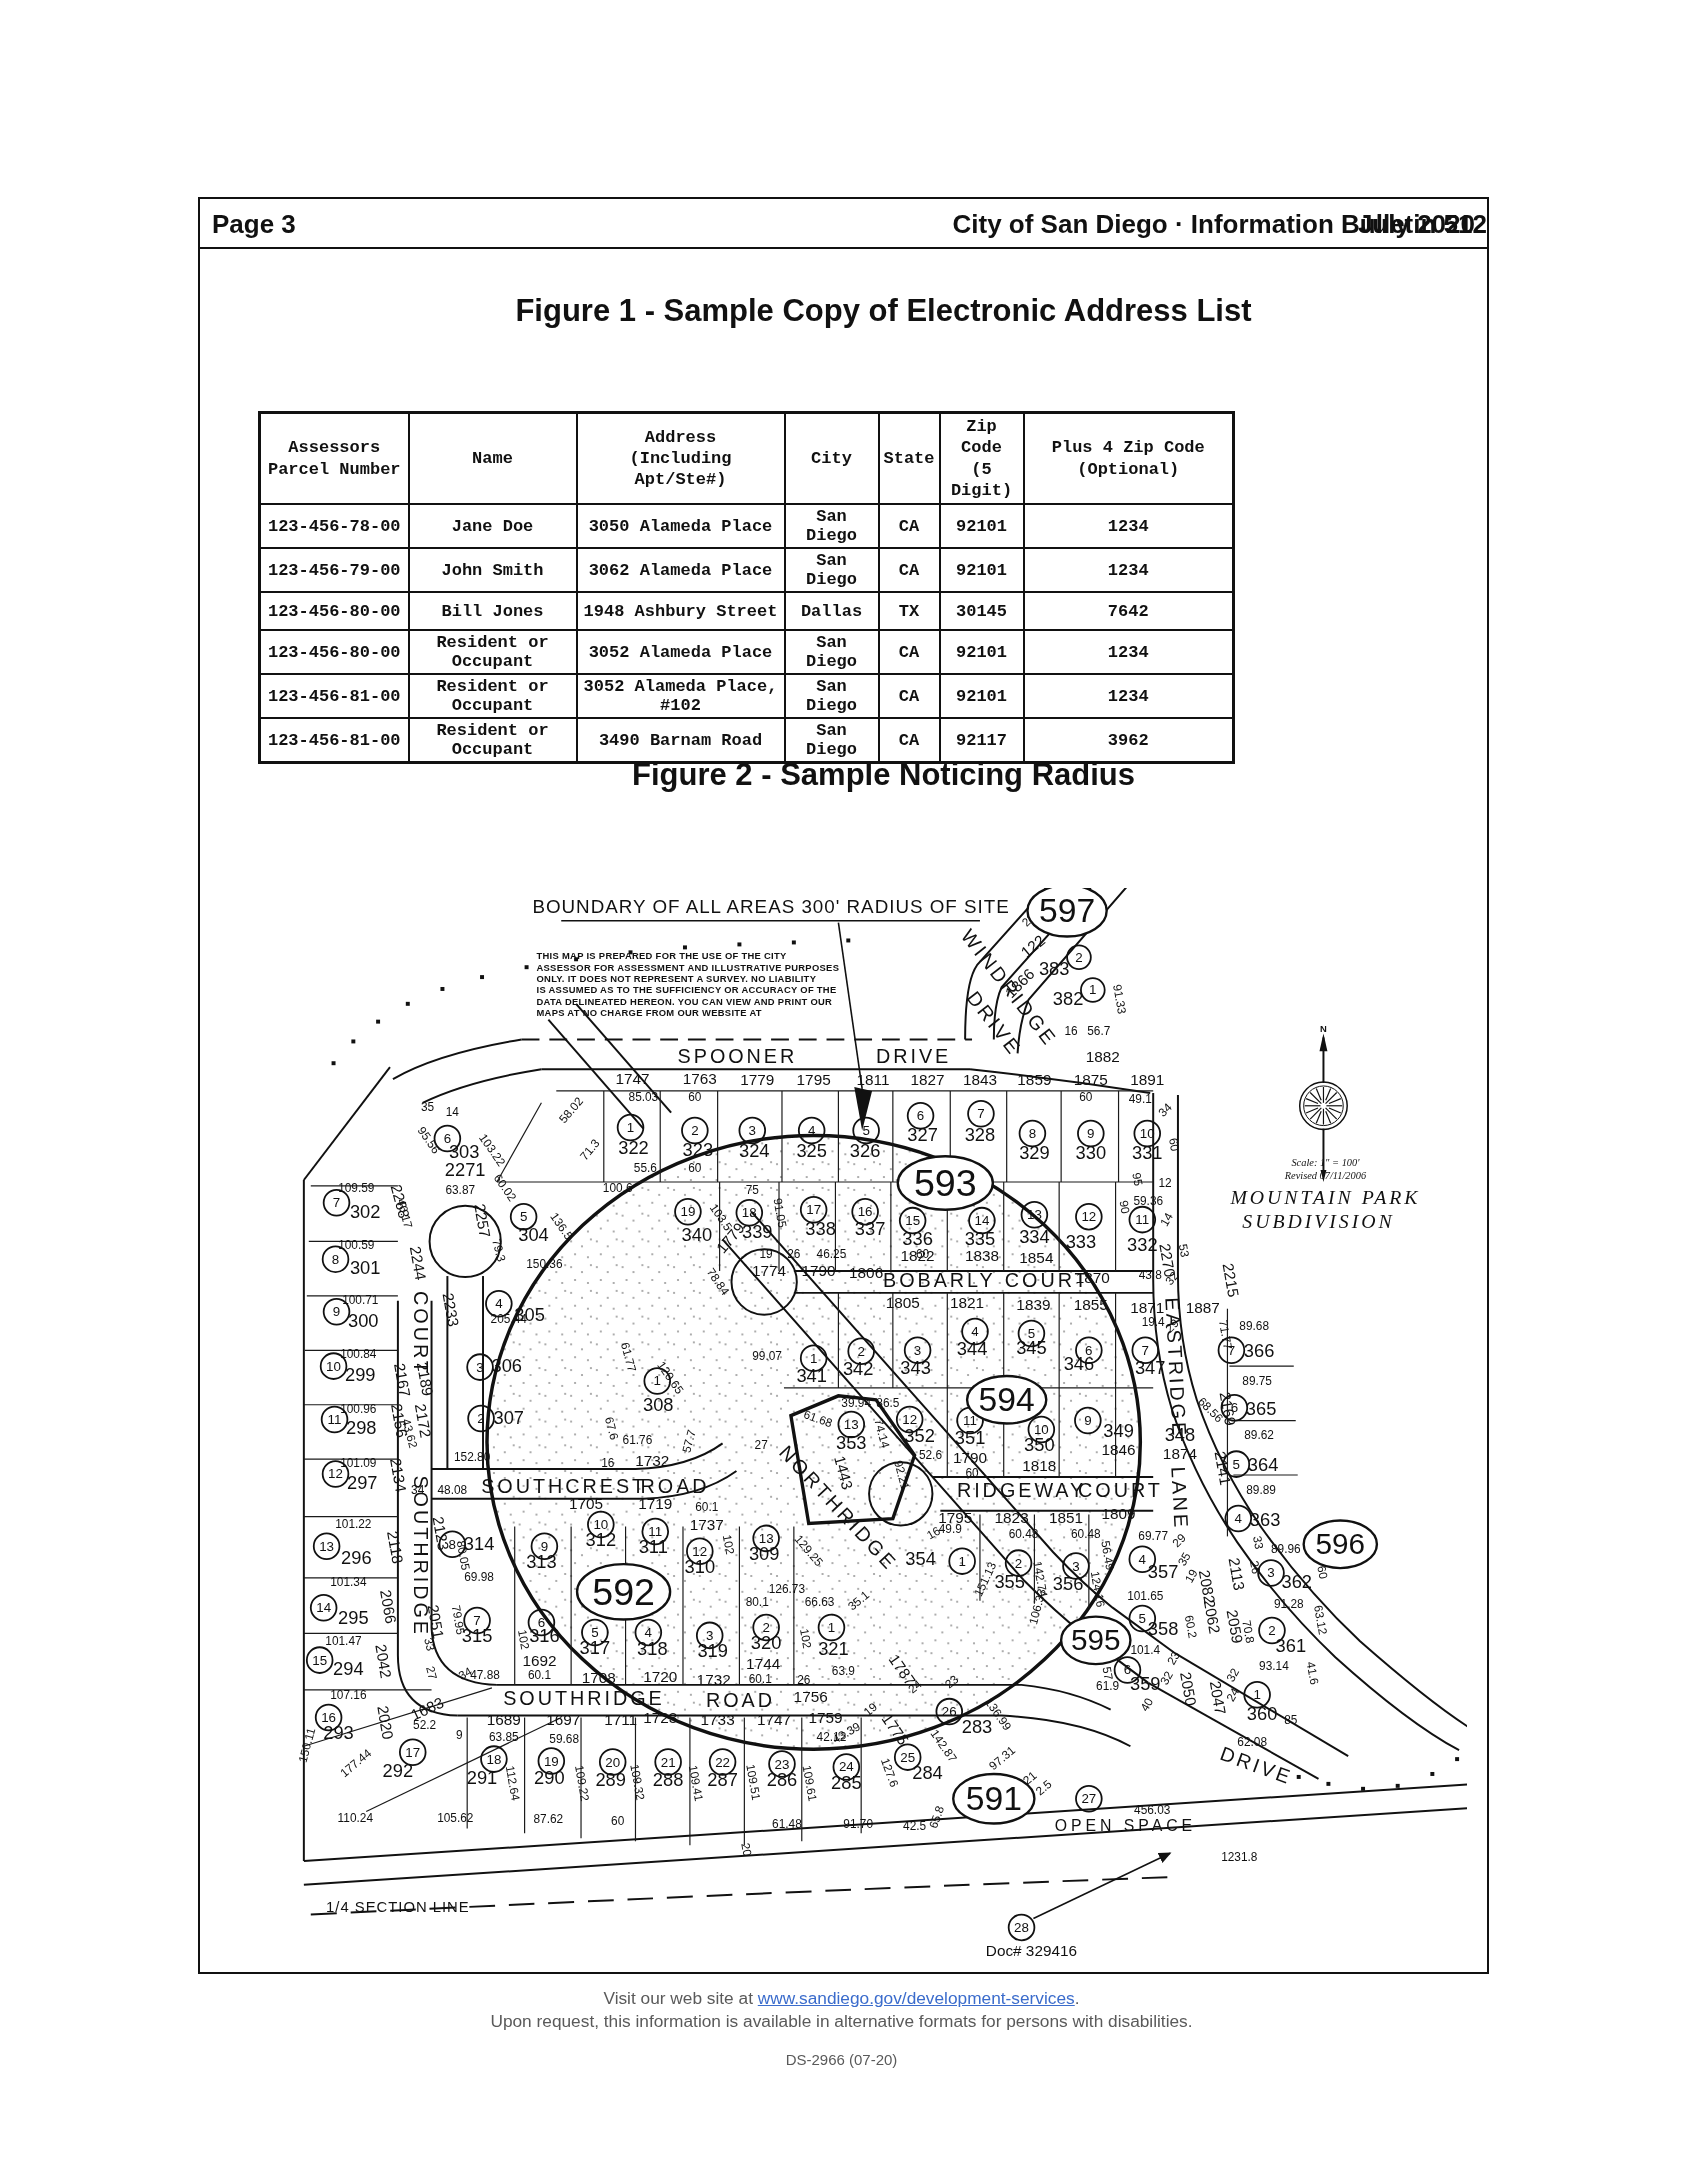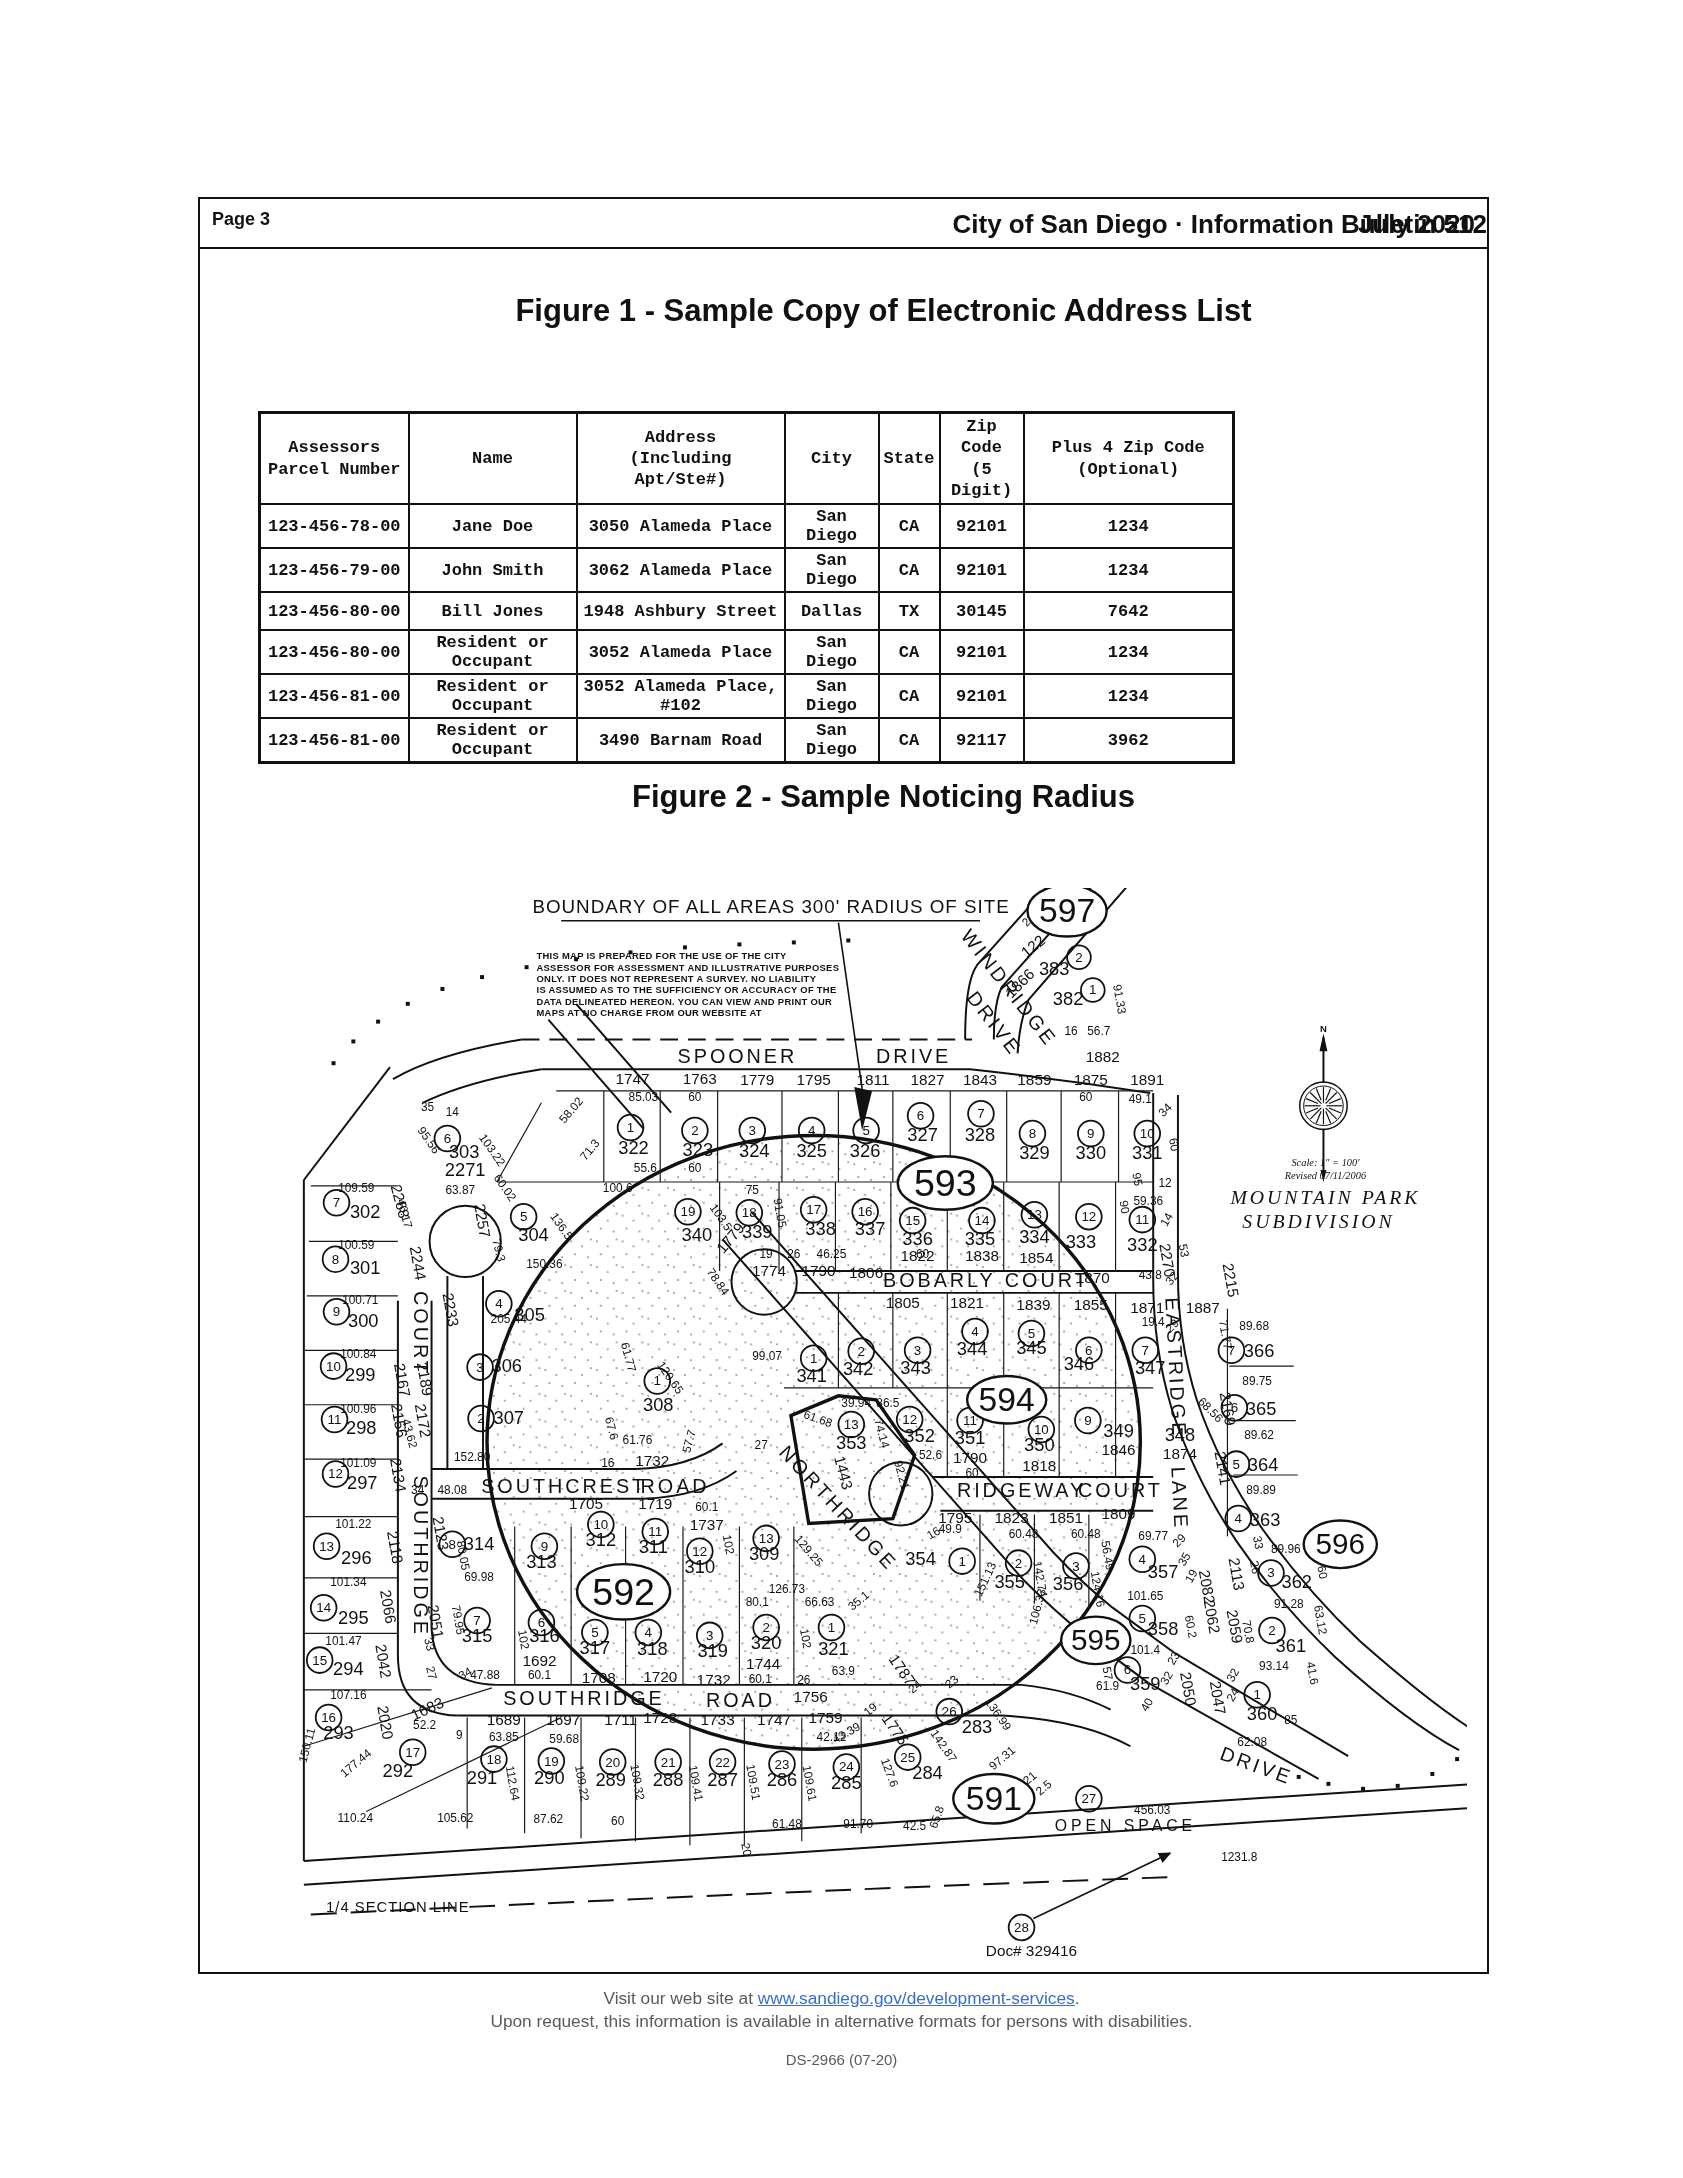--- a/index.html
+++ b/index.html
@@ -1,23 +1,23 @@
 <!DOCTYPE html>
 <html><head>
 <meta charset="utf-8">
 <style>
   html,body{margin:0;padding:0;background:#fff;}
   body{width:1683px;height:2178px;position:relative;font-family:"Liberation Sans",sans-serif;color:#111;}
   .frame{position:absolute;left:198px;top:197px;width:1287px;height:1773px;border:2.5px solid #111;background:#fff;}
   .hdr{position:absolute;left:0;top:0;width:100%;height:48px;border-bottom:2.5px solid #111;}
-  .hdr .pg{position:absolute;left:12px;top:10px;font-size:18px;font-weight:bold;}
+  .hdr .pg{position:absolute;left:12px;top:10px;font-size:26px;font-weight:bold;}
   .hdr .ttl{position:absolute;left:0;top:10px;width:100%;text-align:right;font-size:26px;font-weight:bold;}
   .hdr .dt{position:absolute;right:12px;top:10px;font-size:26px;font-weight:bold;}
   .figtitle{position:absolute;width:100%;text-align:center;font-size:31px;font-weight:bold;padding-left:40px;}
-  #fig1t{top:94px;} #fig2t{top:580px;}
+  #fig1t{top:94px;} #fig2t{top:558px;}
   table.addr{position:absolute;left:58px;top:212px;width:974px;border-collapse:collapse;table-layout:fixed;
     font-family:Liberation Mono, monospace;font-weight:bold;font-size:17px;}
   table.addr th,table.addr td{border:2px solid #111;text-align:center;vertical-align:middle;padding:2px 4px;}
   table.addr th{height:55px;white-space:pre-line;line-height:1.25;}
   table.addr td{height:32px;margin-top:14px;}
   table.addr{border:3px solid #111;}
   .mapwrap{position:absolute;left:89px;top:689px;width:1178px;height:1079px;}
   svg text{fill:#111;}
   .street{font-size:20px;letter-spacing:3px;}
   .big{font-size:19px;letter-spacing:1px;}

